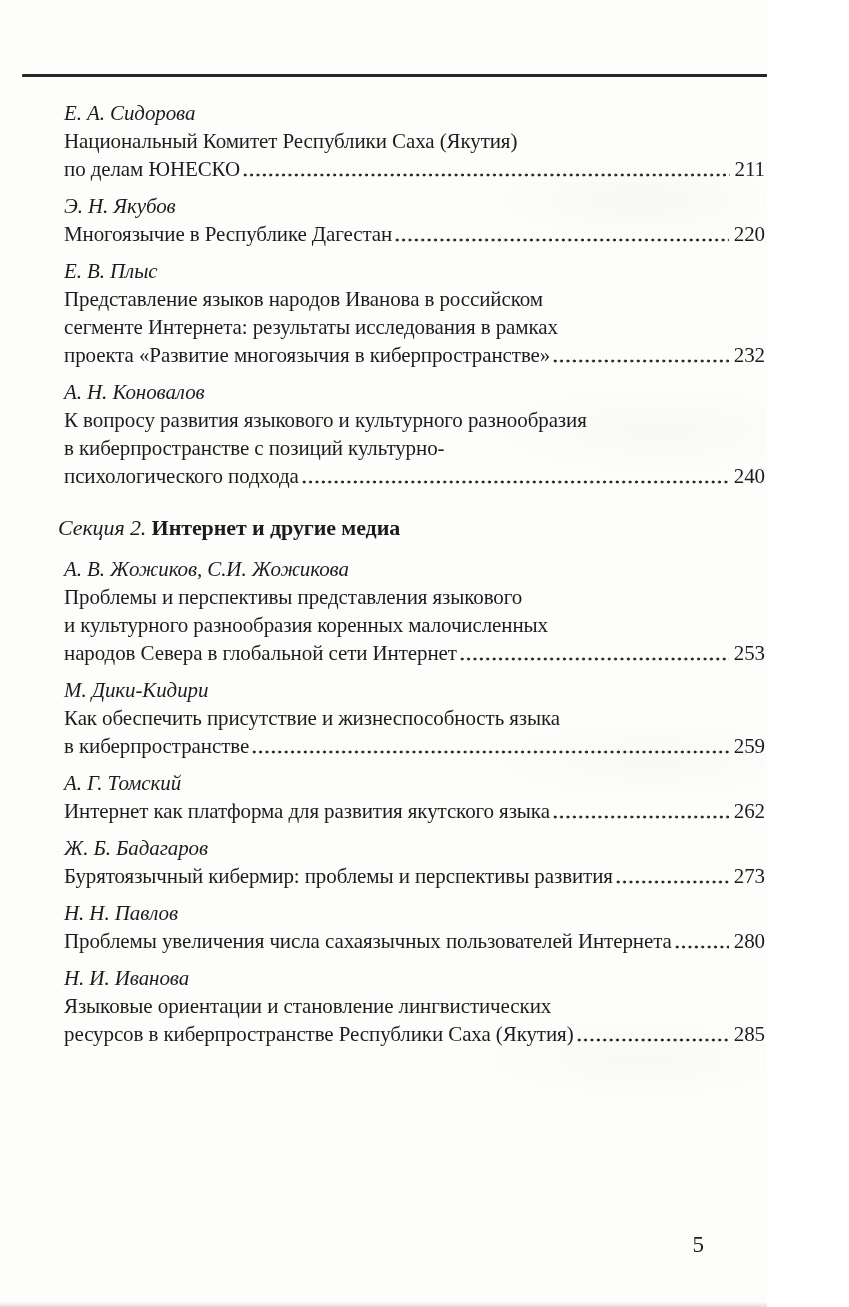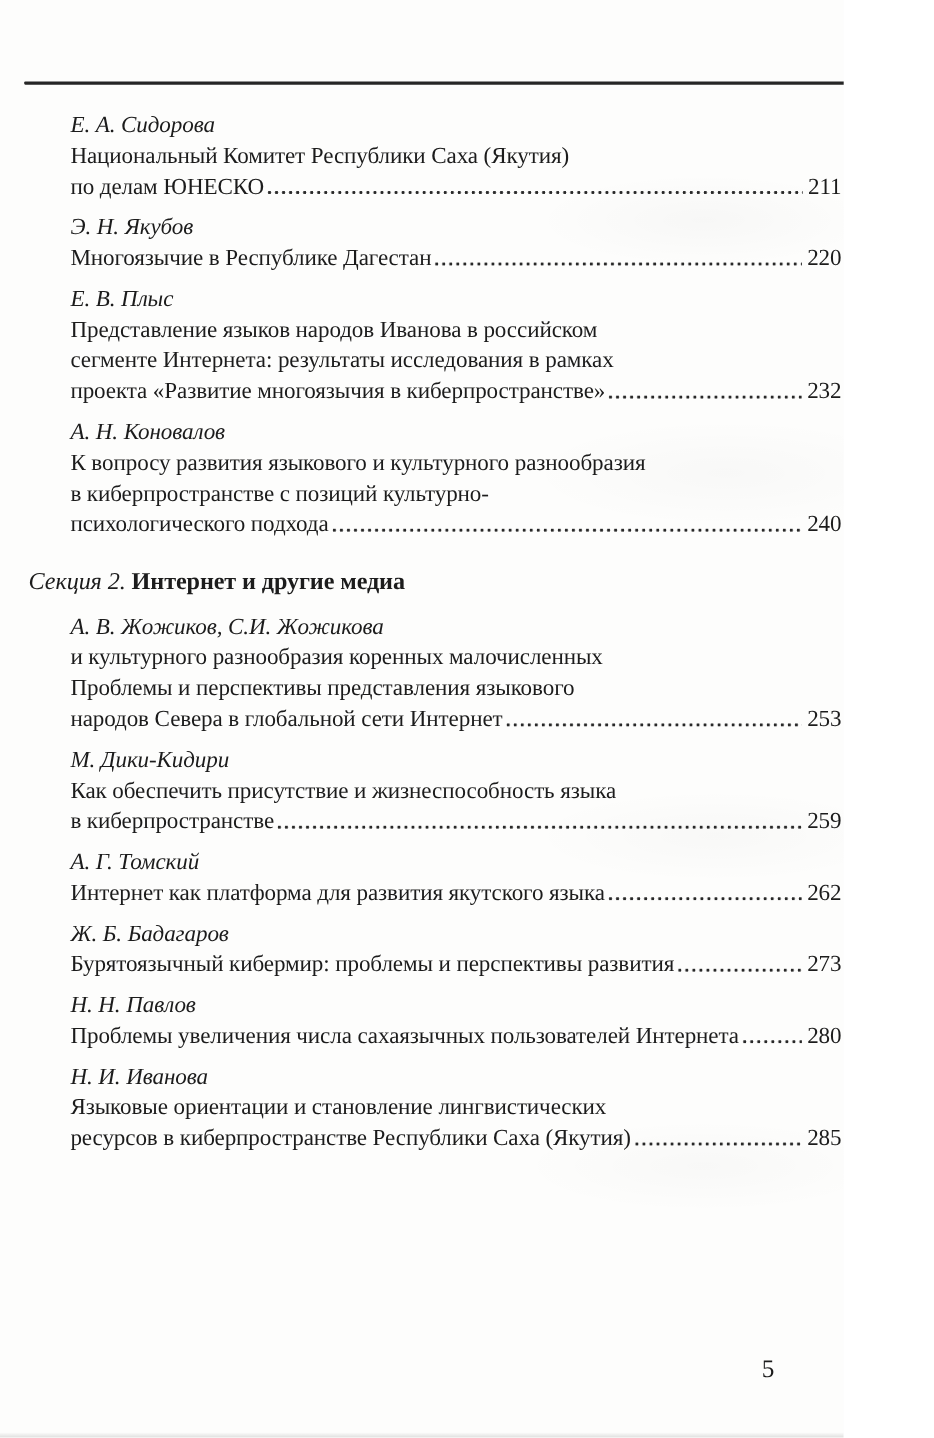--- a/index.html
+++ b/index.html
@@ -67,21 +67,21 @@
     background-size: 6.4px 6px;
     background-repeat: repeat-x;
     background-position: left bottom;
   }
   .pgnum { flex: 0 0 auto; }
   .section-heading {
     margin: 24px 0 13px -38px;
     font-size: 22px;
     line-height: 28px;
   }
-  .section-label { font-style: italic; }
+  .section-label { font-style: italic; margin-left: 32px; }
   .section-title { font-weight: bold; }
   .folio {
     position: absolute;
     top: 1231px;
     right: 63px;
     font-size: 23px;
     line-height: 28px;
   }
 </style>
 </head>
@@ -134,24 +134,24 @@
         <div class="tline">
           <span class="tl-text">психологического подхода</span>
           <span class="leader"></span>
           <span class="pgnum">240</span>
         </div>
       </div>
       <div class="section-heading"><span class="section-label">Секция 2.</span><span class="section-title"> Интернет и другие медиа</span></div>
       <div class="toc-entry">
         <div class="authors">А. В. Жожиков, С.И. Жожикова</div>
         <div class="tline">
+          <span class="tl-text">Проблемы и перспективы представления языкового</span>
+        </div>
+        <div class="tline">
           <span class="tl-text">и культурного разнообразия коренных малочисленных</span>
-        </div>
-        <div class="tline">
-          <span class="tl-text">Проблемы и перспективы представления языкового</span>
         </div>
         <div class="tline">
           <span class="tl-text">народов Севера в глобальной сети Интернет</span>
           <span class="leader"></span>
           <span class="pgnum">253</span>
         </div>
       </div>
       <div class="toc-entry">
         <div class="authors">М. Дики-Кидири</div>
         <div class="tline">

